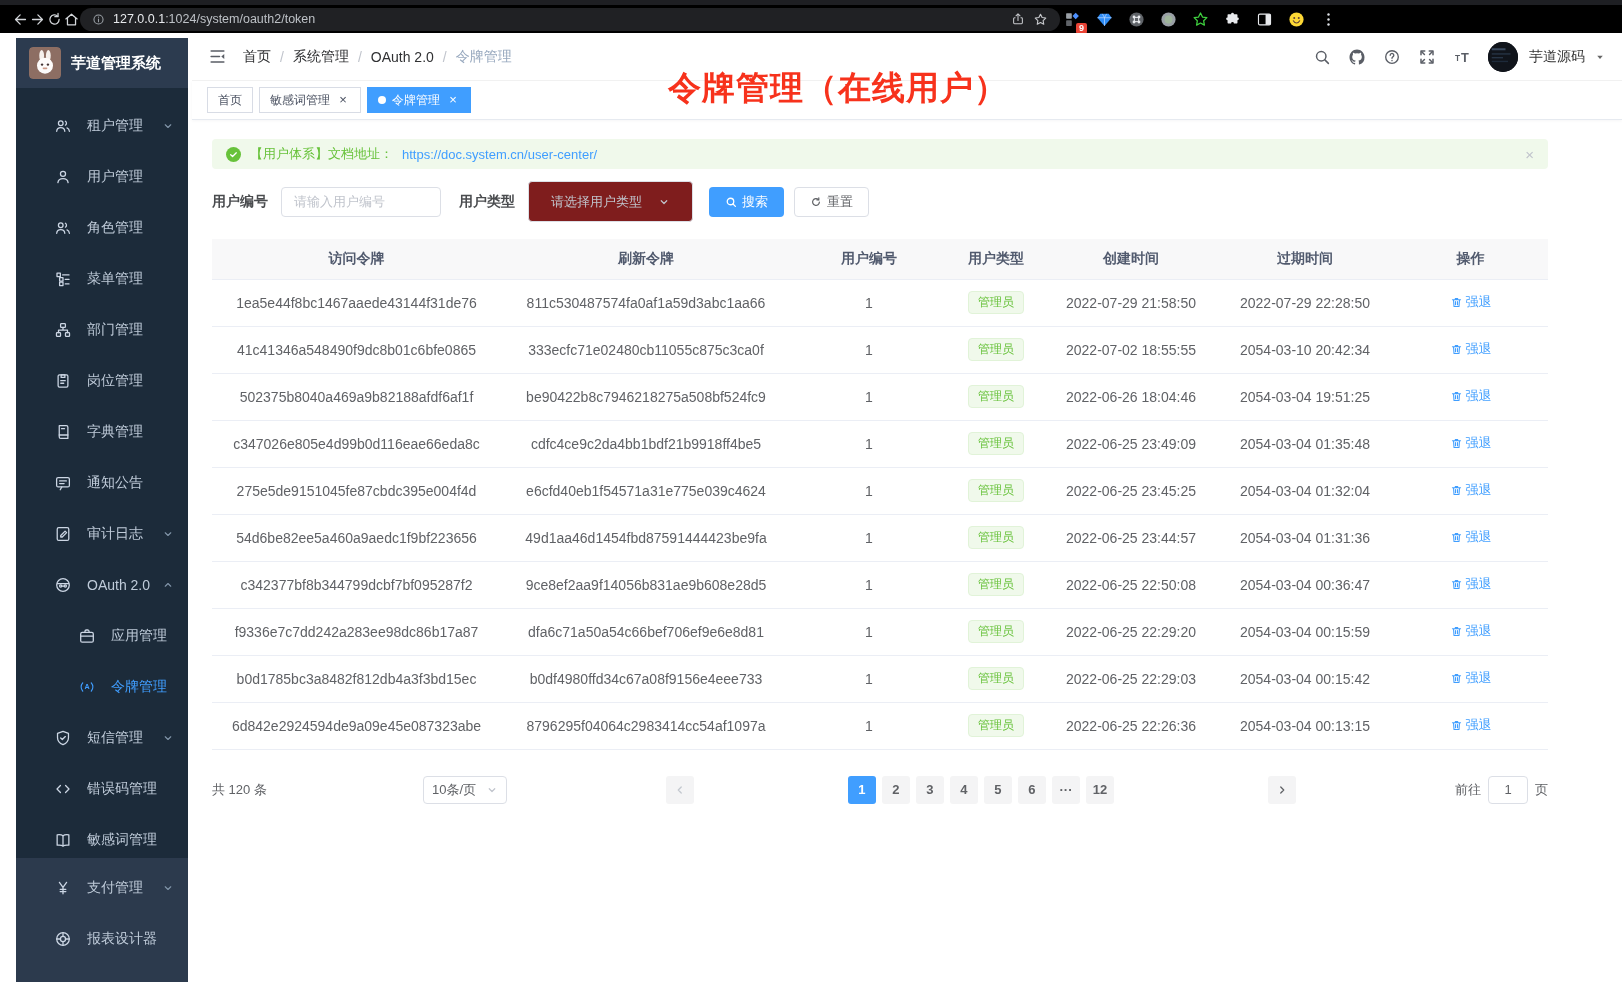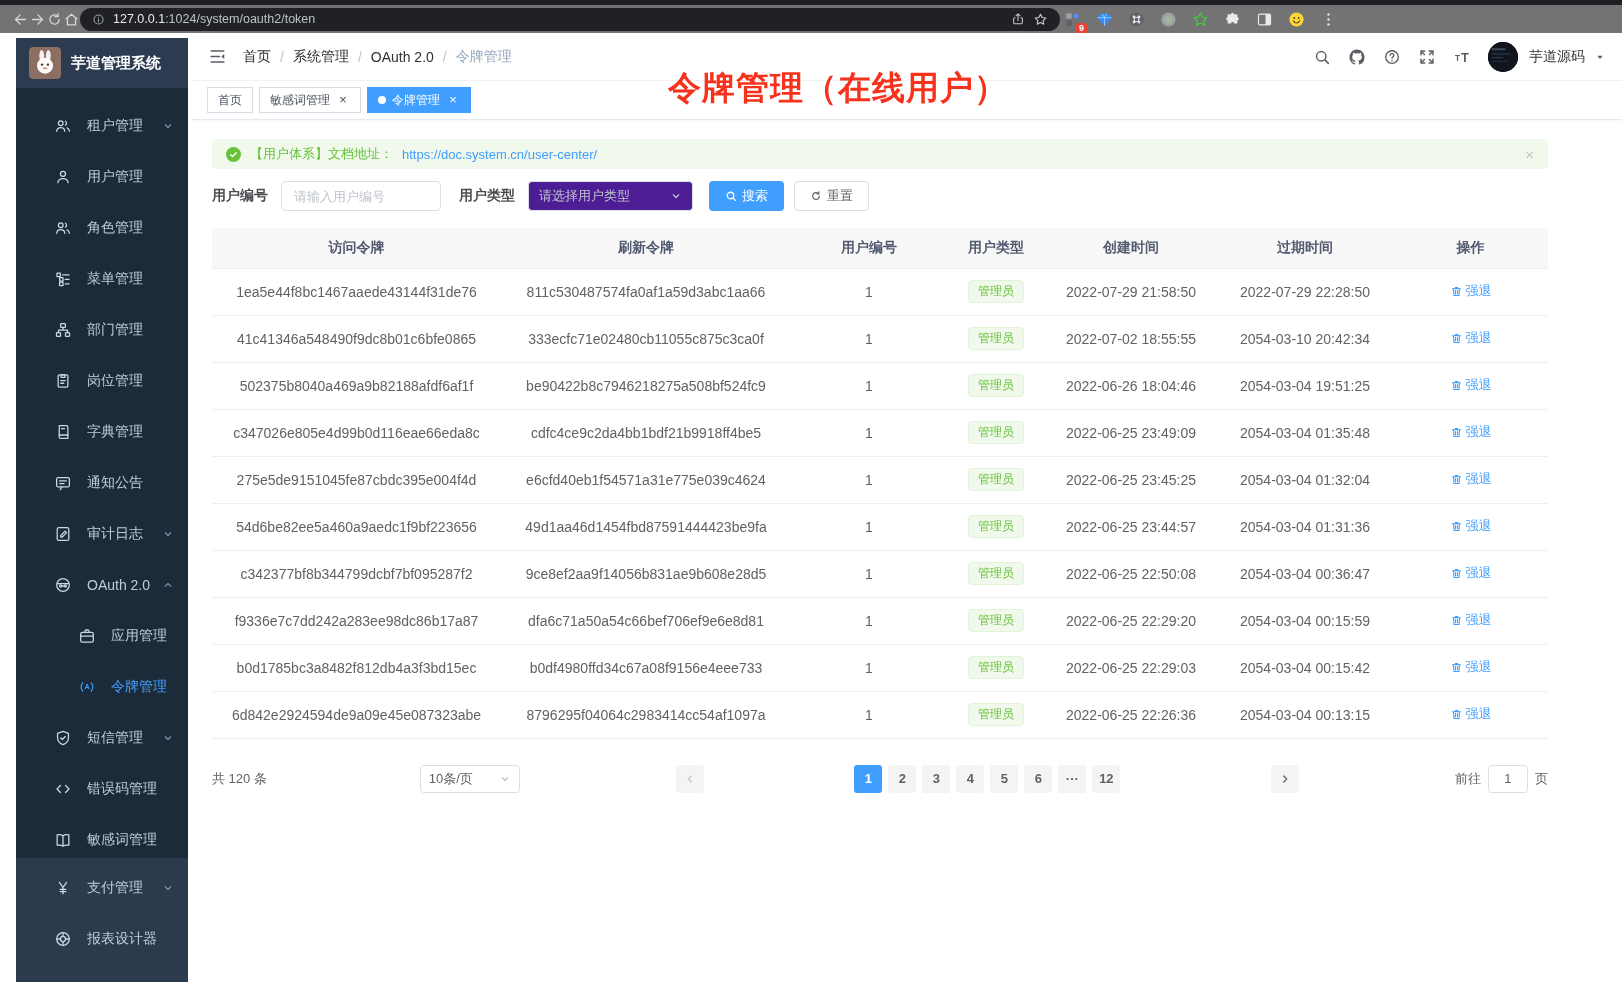--- a/index.html
+++ b/index.html
@@ -7,21 +7,21 @@
   body {
     font-family: "Liberation Sans", sans-serif;
     background:#fff; overflow:hidden; position:relative;
   }
   .icon{display:inline-flex; width:18px; height:18px; flex:none;}
   .icon svg{width:100%; height:100%;}
   .icon.sm{width:12px;height:12px}
   .icon.xs{width:13px;height:13px}
 
   
-  .browser{height:33px; background:#737373; border-top:5px solid #1e1f23;
+  .browser{height:33px; background:#000000; border-top:5px solid #1e1f23;
     display:flex; align-items:center; padding:0 10px 0 12px; color:#dee1e6;}
   .browser .nav-ico{width:17px;height:17px;color:#d3d6da;cursor:pointer}
   .url-bar{flex:1; max-width:980px; height:23px; background:#202124; border-radius:12px;
     display:flex; align-items:center; padding:0 12px; gap:8px;}
   .url-bar .icon{width:13px;height:13px;color:#9aa0a6}
   .url-text{font-size:12.5px; color:#e8eaed; flex:1; white-space:nowrap; overflow:hidden}
   .url-path{color:#bdc1c6}
   .ext-row{display:flex; align-items:center; gap:15px; padding:0 4px}
   .ext{width:17px;height:17px; position:relative; cursor:pointer; display:inline-flex}
   .ext svg{width:100%;height:100%}
@@ -76,23 +76,23 @@
     display:inline-flex;align-items:center;justify-content:center;flex:none}
   .check-icon svg{width:9px;height:9px}
   .alert-link{color:#409eff; text-decoration:none; cursor:pointer}
   .alert-close{margin-left:auto; color:#c0c4cc; font-size:15px; cursor:pointer; line-height:1}
 
   .filter{display:flex; align-items:center; margin-top:12px; font-size:14px}
   .f-label{font-weight:bold; color:#4a4c4f; margin-right:13px}
   .f-input{width:160px; height:30px; border:1px solid #dcdfe6; border-radius:4px; padding:0 12px;
     font-size:13px; color:#606266; margin-right:18px; outline:none; font-family:"Liberation Sans",sans-serif}
   .f-input::placeholder{color:#c0c4cc}
-  .f-select{width:165px; height:30px; border:1px solid #dcdfe6; border-radius:4px; padding:0 10px;
+  .f-select{width:165px; height:41px; border:1px solid #dcdfe6; border-radius:4px; padding:0 22px;
     display:flex; align-items:center; justify-content:space-between; color:#c0c4cc; font-size:13px;
-    margin-right:16px; cursor:pointer; background:#4c1d95}
+    margin-right:16px; cursor:pointer; background:#7f1d1d}
   .f-select .icon{color:#c0c4cc}
   .btn{height:30px; border-radius:4px; display:inline-flex; align-items:center; justify-content:center;
     gap:5px; font-size:13px; padding:0 15px; cursor:pointer; border:1px solid transparent;
     font-family:Liberation Serif, serif}
   .btn .icon{width:12px;height:12px}
   .btn-primary{background:#409eff; color:#fff; margin-right:10px}
   .btn-plain{background:#fff; border-color:#dcdfe6; color:#606266}
 
   table.table{width:1336px; margin-top:17px; border-collapse:collapse; table-layout:fixed; font-size:14px}
   .table th{background:#f8f8f9; color:#515a6e; font-weight:bold; height:40px;
@@ -100,21 +100,21 @@
   .table td{height:47px; color:#606266; text-align:center; border-bottom:1px solid #ebeef5;
     padding:0 4px; white-space:nowrap; overflow:hidden}
   .badge{display:inline-block; padding:2px 9px; background:#f0f9eb; border:1px solid #e1f3d8;
     color:#67c23a; border-radius:4px; font-size:12px; line-height:17px}
   .action{color:#409eff; display:inline-flex; align-items:center; gap:3px; font-size:13px; cursor:pointer}
   .action .icon{width:13px;height:13px}
 
   .pagination{width:1336px; margin-top:26px; display:flex; justify-content:space-between; align-items:center;
     gap:4px; font-size:13px; color:#606266}
   .pg-total{margin-right:8px}
-  .pg-size{width:100px; height:28px; border:1px solid #dcdfe6; border-radius:4px; display:flex;
+  .pg-size{width:84px; height:28px; border:1px solid #dcdfe6; border-radius:4px; display:flex;
     align-items:center; justify-content:space-between; padding:0 8px; color:#606266; cursor:pointer; margin-right:8px}
   .pg-size .icon{color:#c0c4cc}
   .pg-pages{display:inline-flex; align-items:center}
   .pg-btn{min-width:28px; height:28px; background:#f4f4f5; border-radius:3px; display:inline-flex;
     align-items:center; justify-content:center; font-weight:bold; color:#606266; cursor:pointer;
     padding:0 3px; margin:0 3px}
   .pg-btn .icon{width:12px;height:12px}
   .pg-btn.active{background:#409eff; color:#fff}
   .pg-btn.disabled{color:#c3c8cf; cursor:default}
   .pg-goto{display:flex; align-items:center; gap:7px; margin-left:8px}

